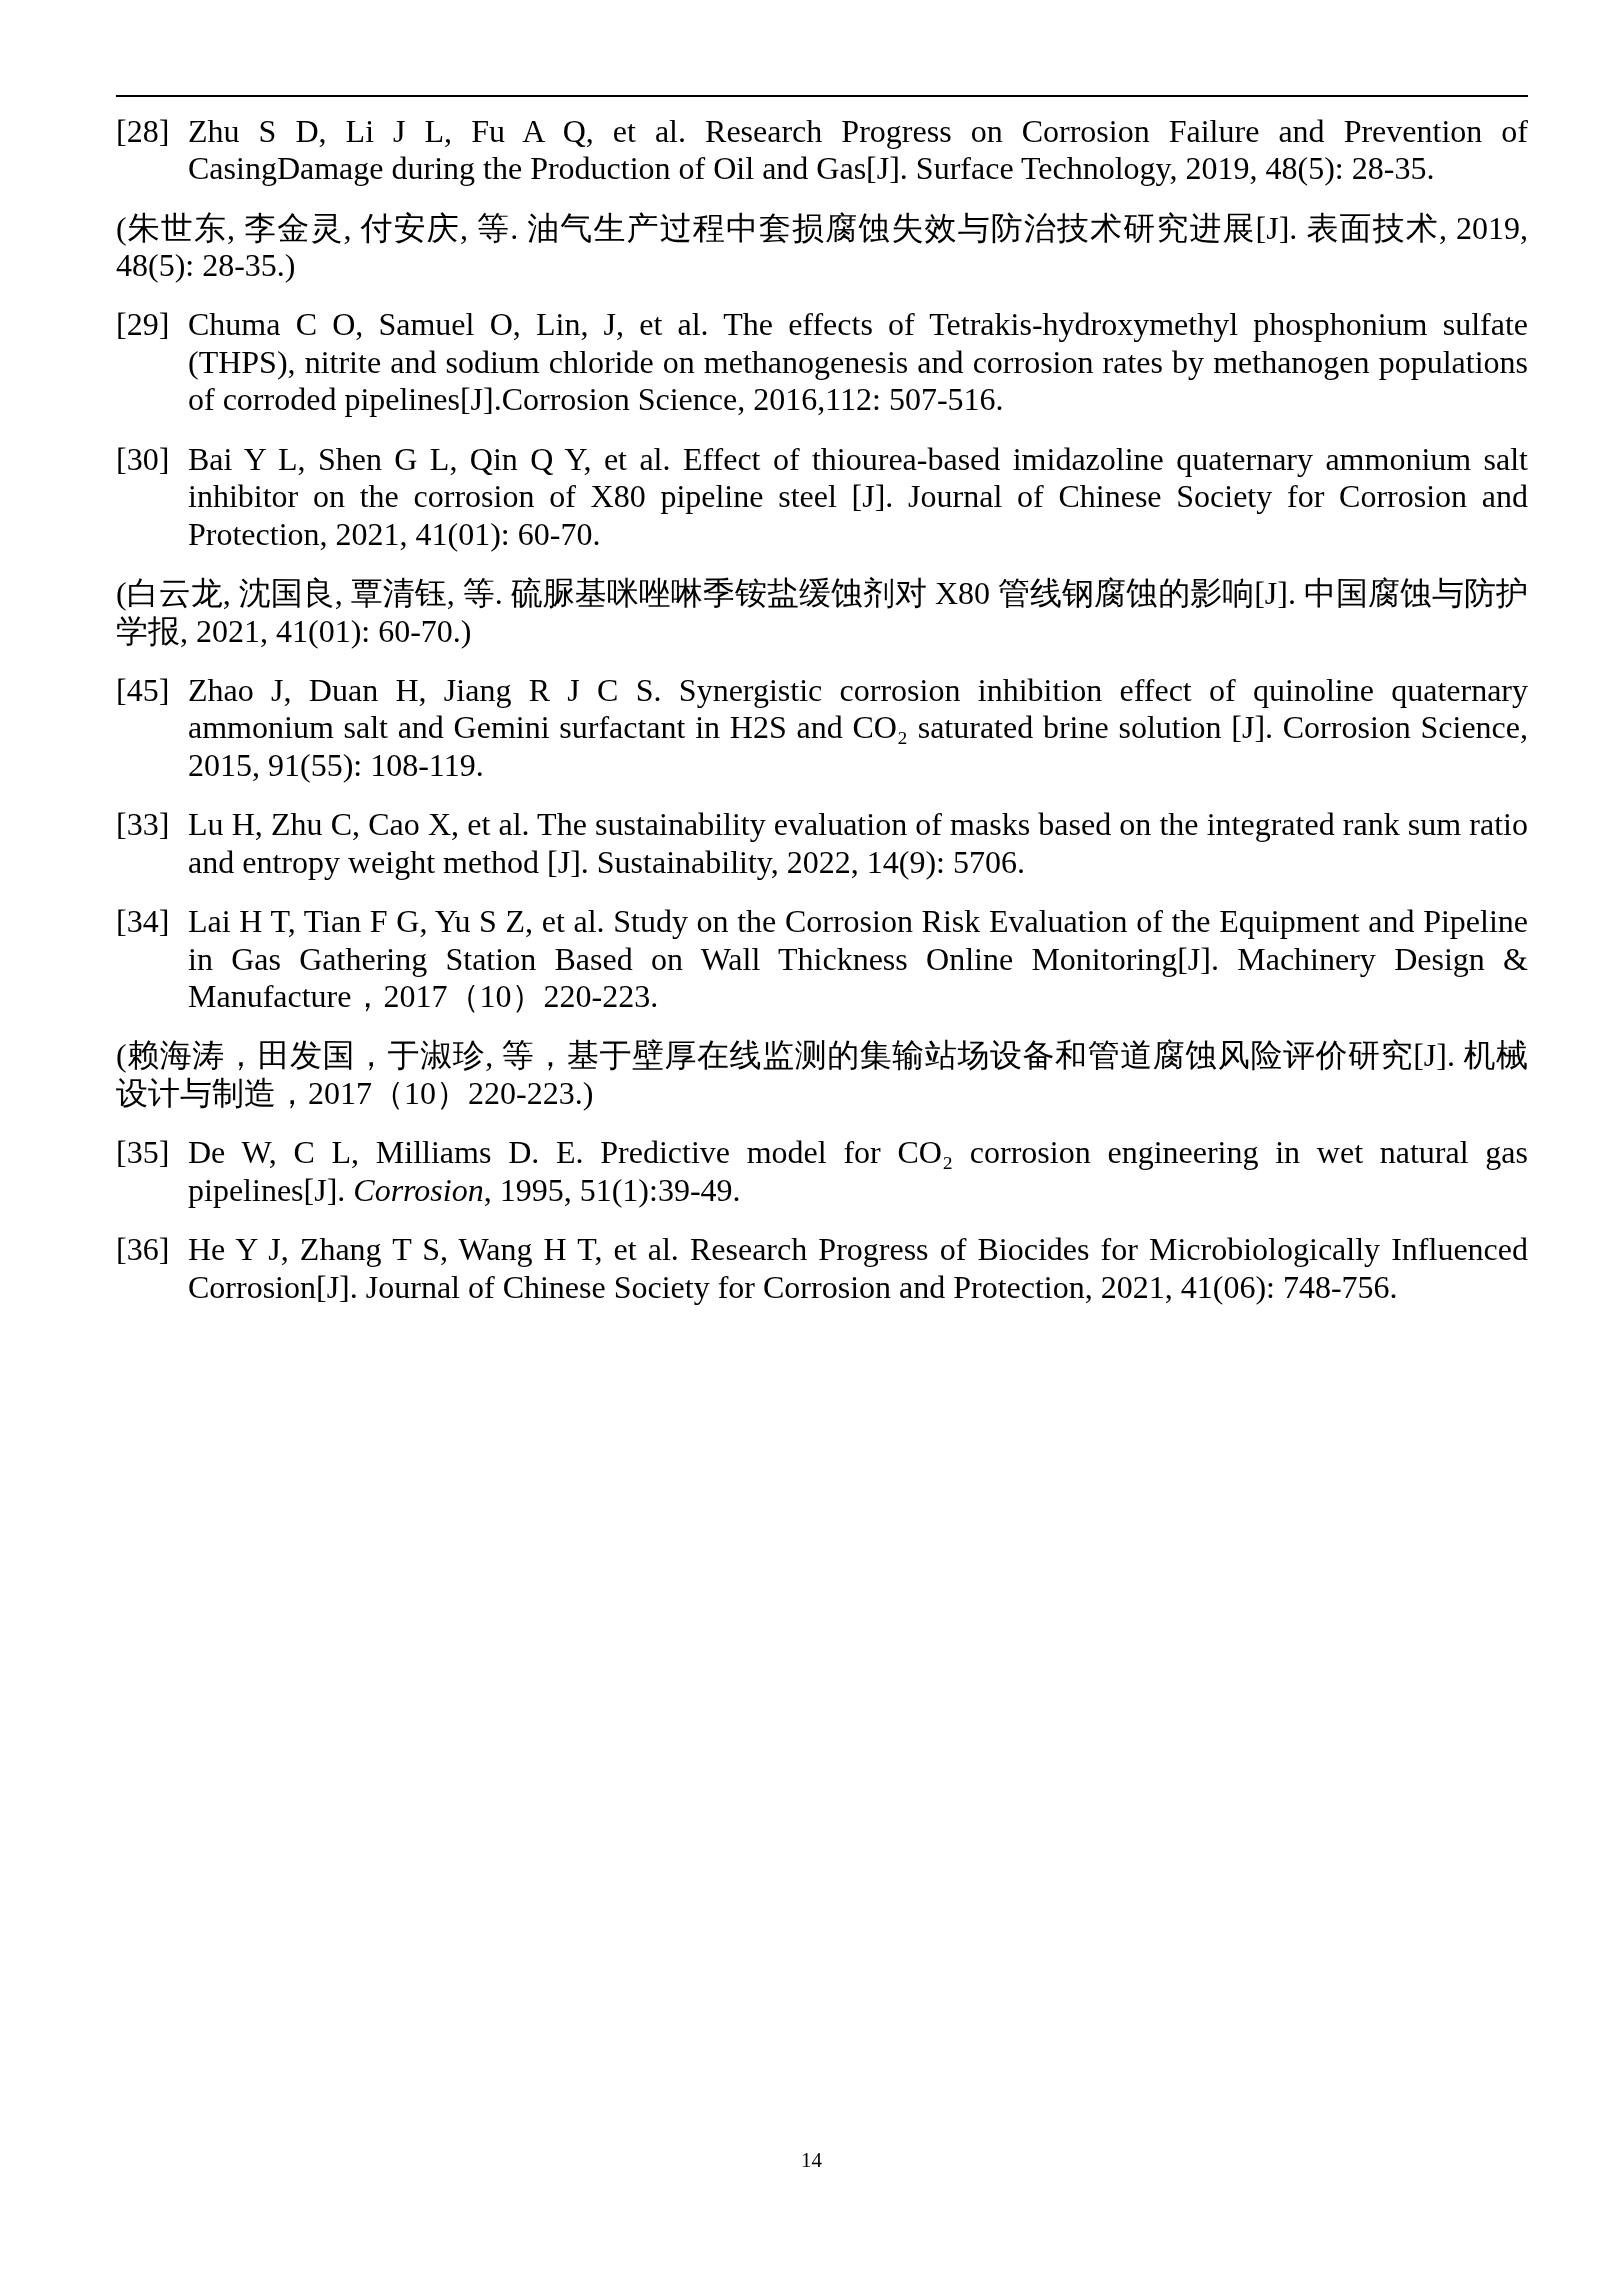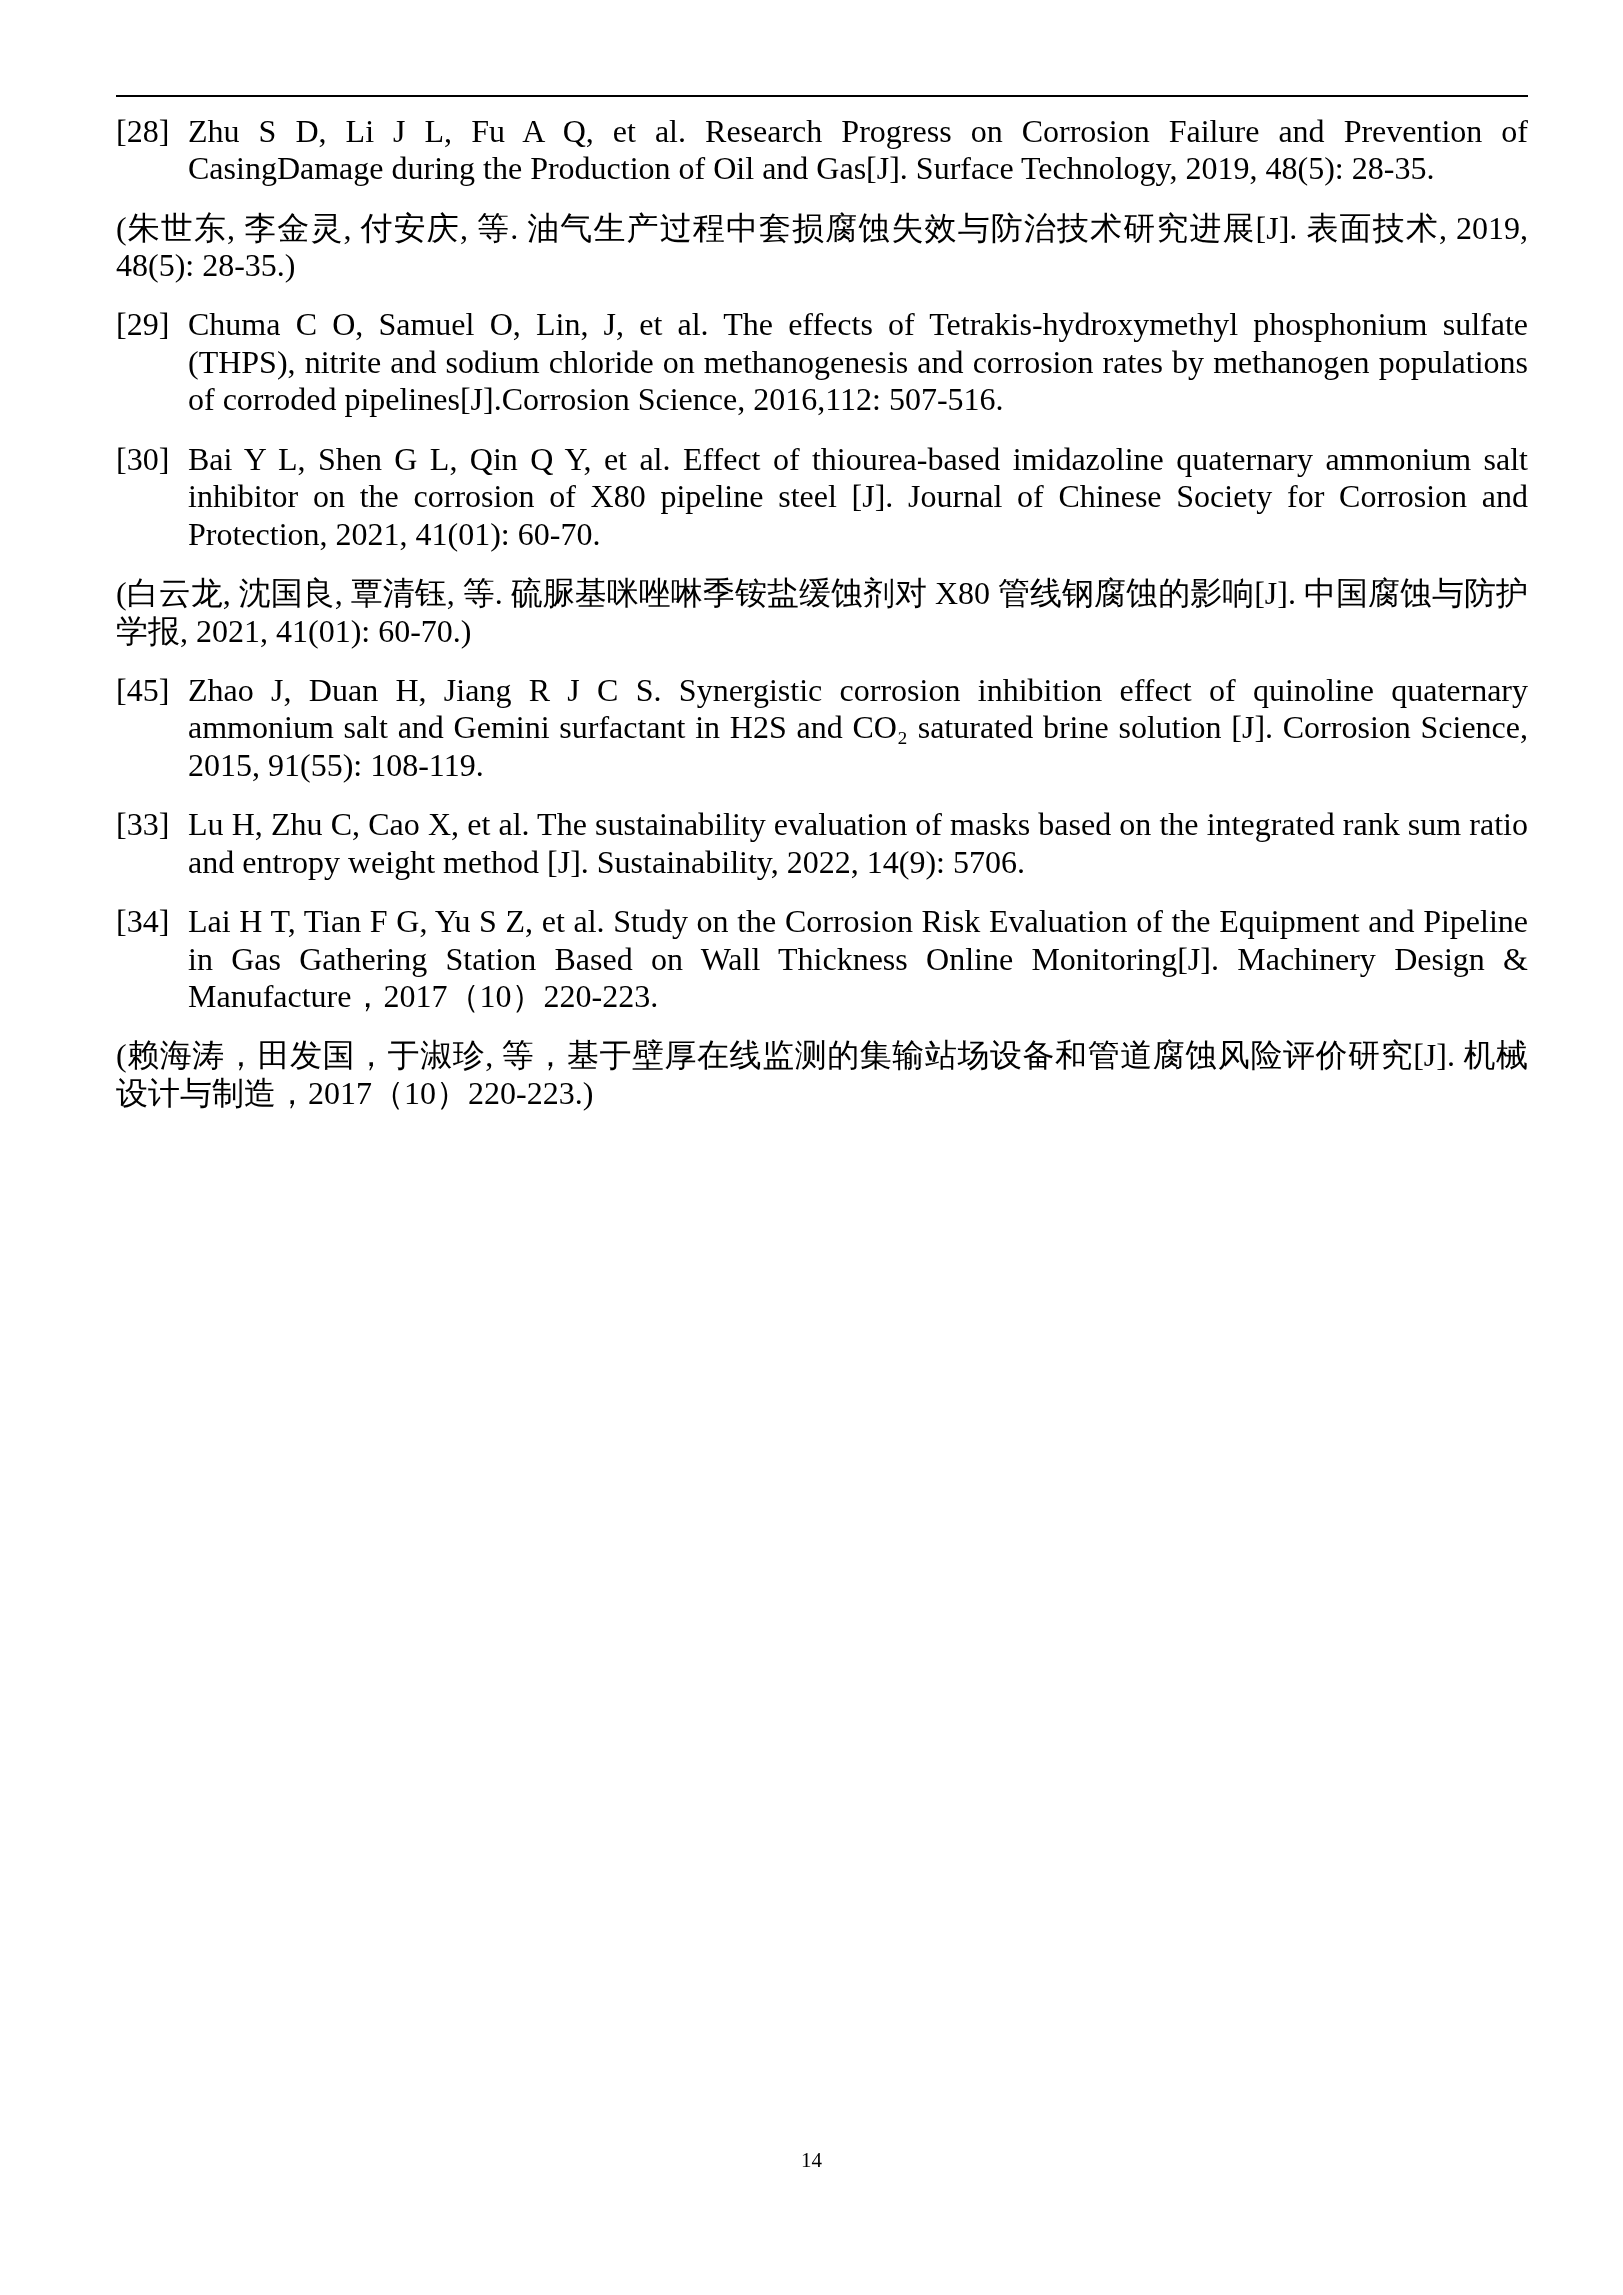--- a/index.html
+++ b/index.html
@@ -87,18 +87,26 @@
     <span class="ref-label">[33]</span>
     <span>Lu H, Zhu C, Cao X, et al. The sustainability evaluation of masks based on the integrated rank sum ratio and entropy weight method [J]. Sustainability, 2022, 14(9): 5706.</span>
   </div>
 
   <div class="ref">
     <span class="ref-label">[34]</span>
     <span>Lai H T, Tian F G, Yu S Z, et al. Study on the Corrosion Risk Evaluation of the Equipment and Pipeline in Gas Gathering Station Based on Wall Thickness Online Monitoring[J]. Machinery Design &amp; Manufacture，2017（10）220-223.</span>
   </div>
   <div class="zh">(赖海涛，田发国，于淑珍, 等，基于壁厚在线监测的集输站场设备和管道腐蚀风险评价研究[J]. 机械设计与制造，2017（10）220-223.)</div>
 
+  <div class="ref">
+    <span class="ref-label">[35]</span>
+    <span><span>De W, C L, Milliams D. E. Predictive model for CO₂ corrosion engineering in wet natural gas pipelines[J]. </span><span class="italic">Corrosion</span><span>, 1995, 51(1):39-49.</span></span>
+  </div>
 
+  <div class="ref">
+    <span class="ref-label">[36]</span>
+    <span>He Y J, Zhang T S, Wang H T, et al. Research Progress of Biocides for Microbiologically Influenced Corrosion[J]. Journal of Chinese Society for Corrosion and Protection, 2021, 41(06): 748-756.</span>
+  </div>
 
 </div>
 
 <div class="page-number">14</div>
 
 
 </body></html>

